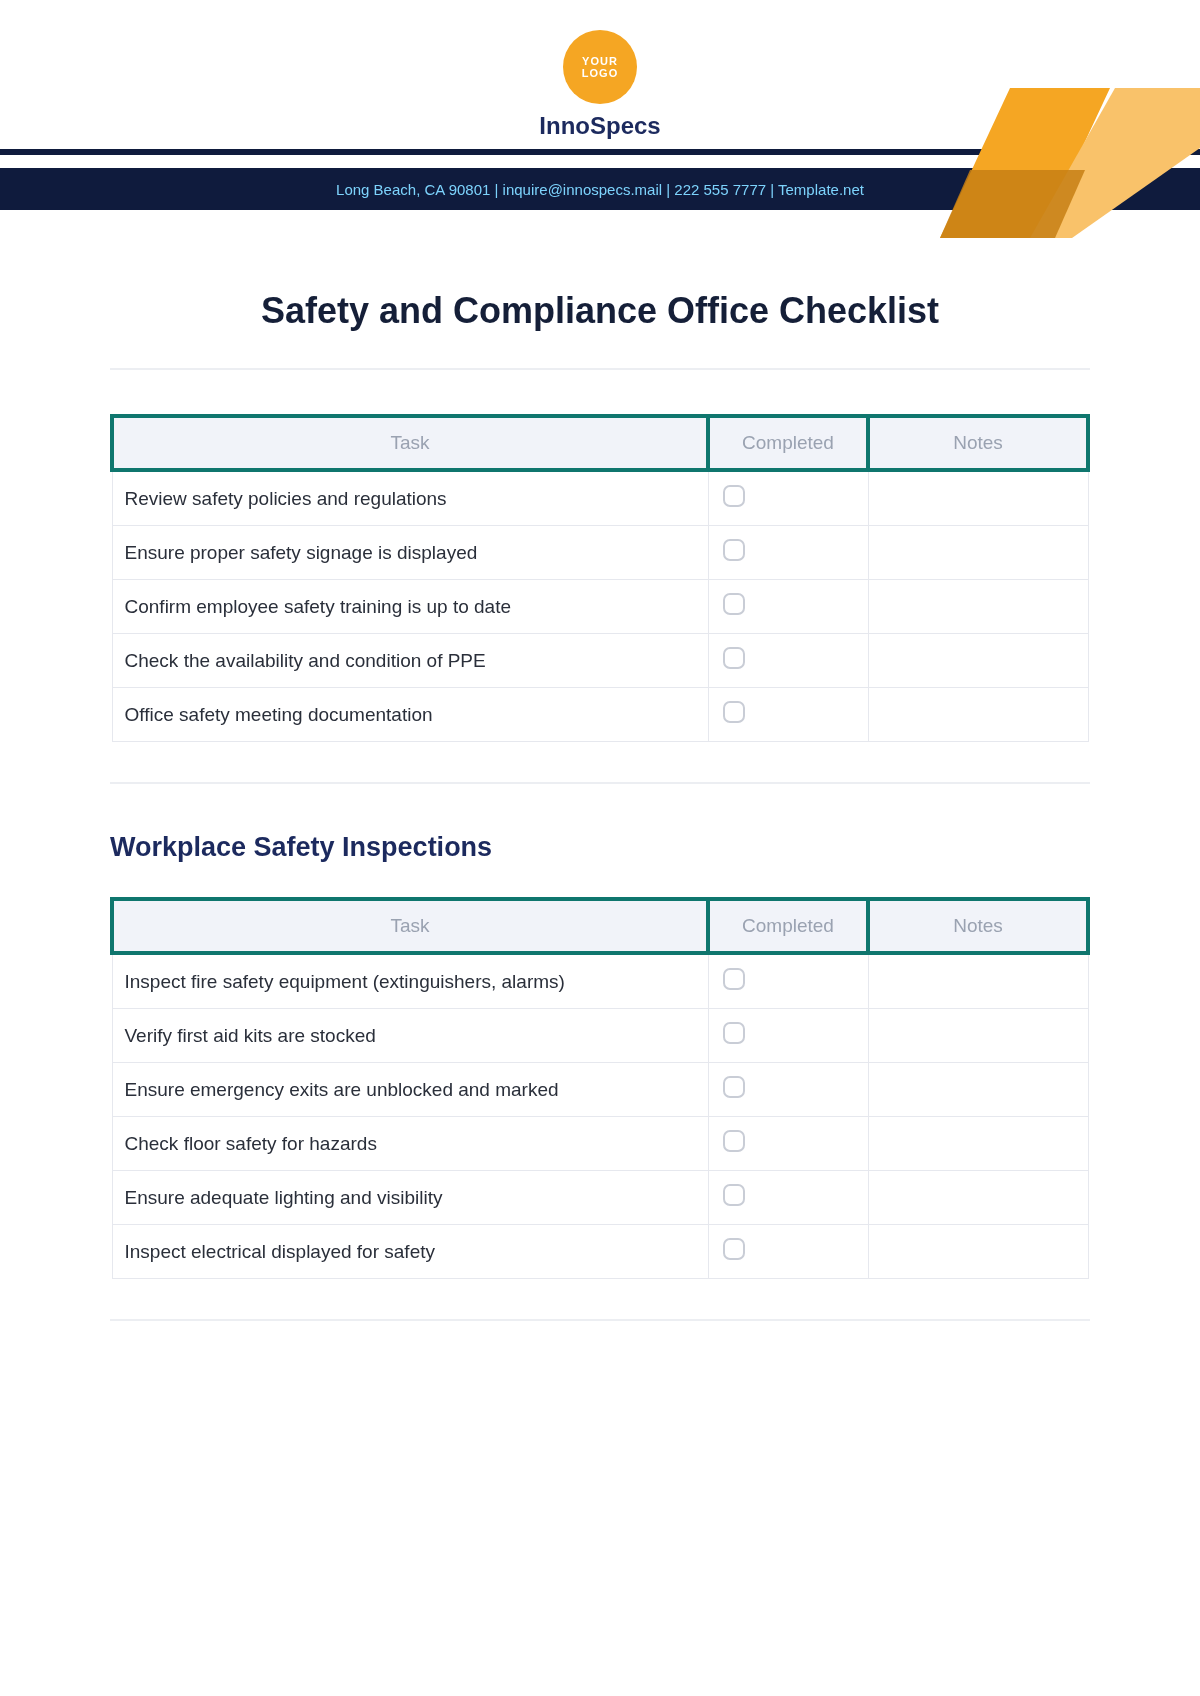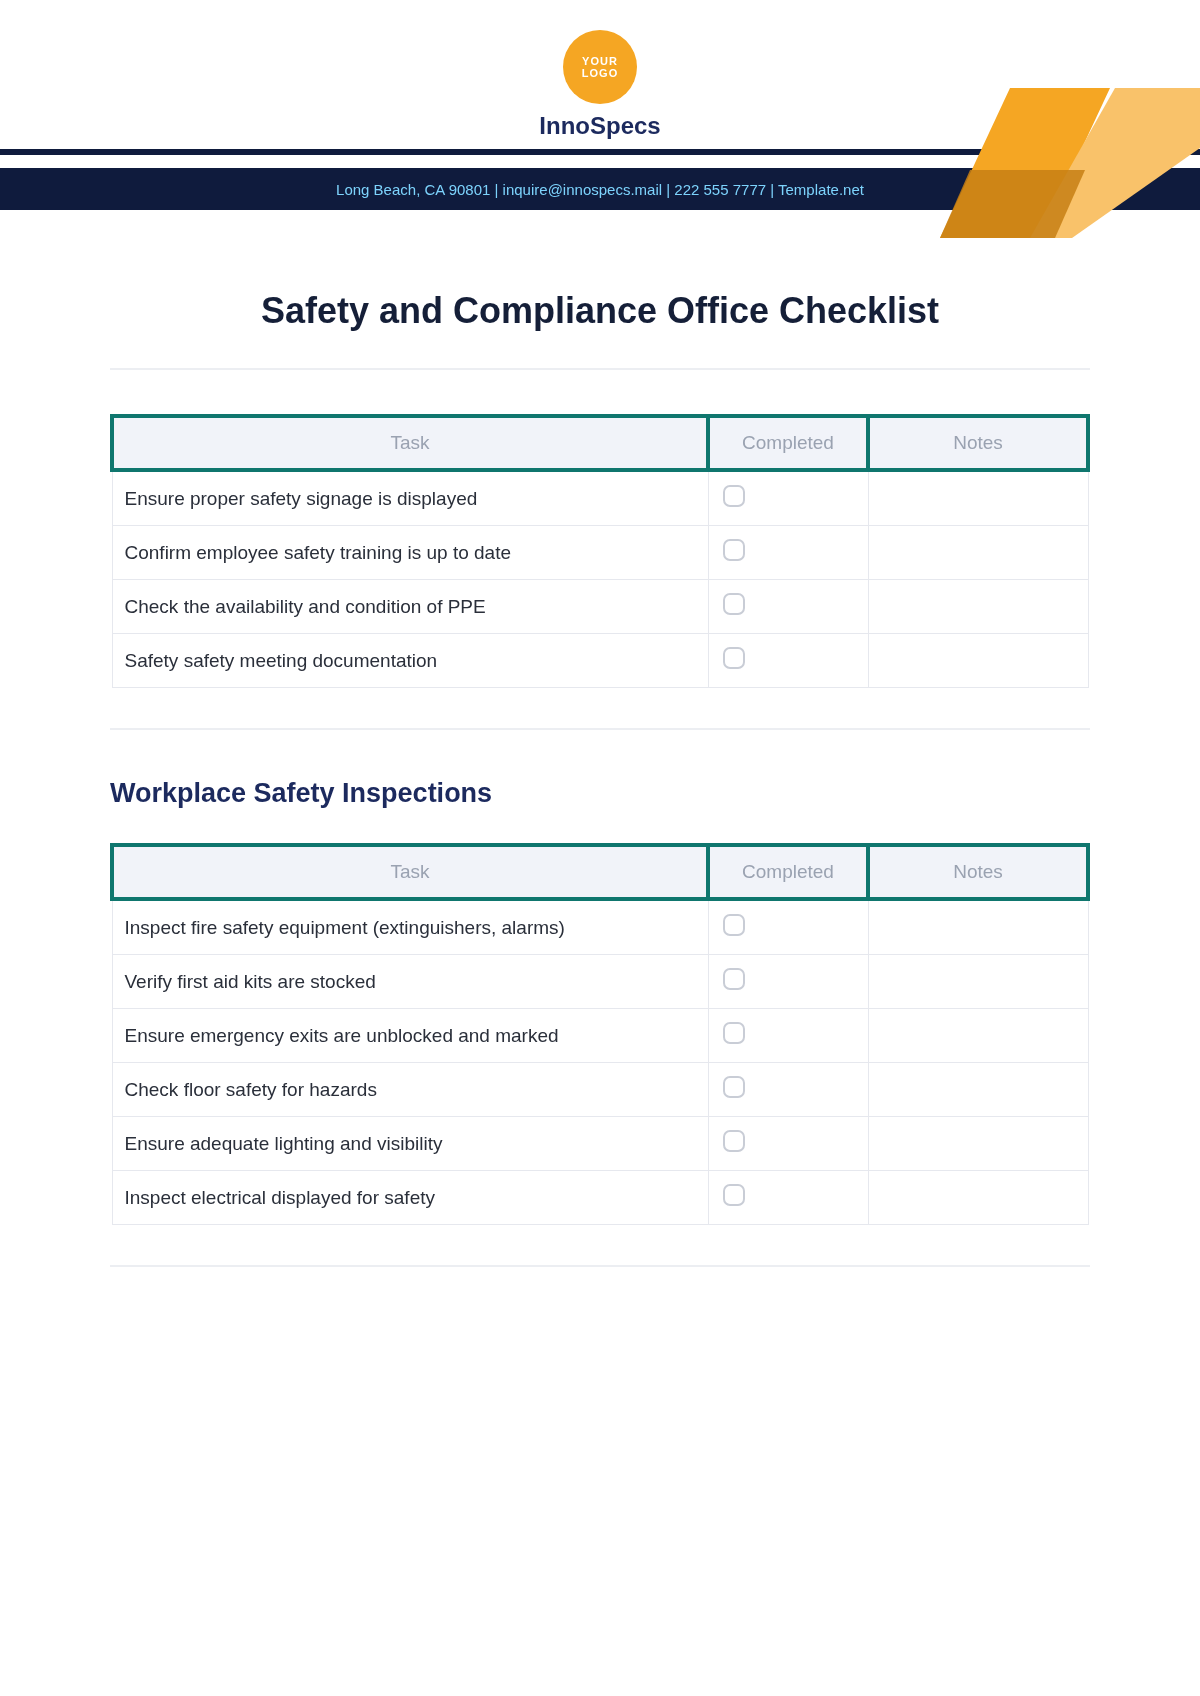--- a/index.html
+++ b/index.html
@@ -161,36 +161,41 @@
       <table class="checklist">
         <thead>
           <tr>
             <th>Task</th>
             <th style="width: 160px;">Completed</th>
             <th style="width: 220px;">Notes</th>
           </tr>
         </thead>
         <tbody>
           <tr>
+            <td class="task-cell">Review safety policies and regulations</td>
+            <td class="completed-cell"><span class="checkbox"></span></td>
+            <td class="notes-cell"></td>
+          </tr>
+          <tr>
             <td class="task-cell">Ensure proper safety signage is displayed</td>
             <td class="completed-cell"><span class="checkbox"></span></td>
             <td class="notes-cell"></td>
           </tr>
           <tr>
             <td class="task-cell">Confirm employee safety training is up to date</td>
             <td class="completed-cell"><span class="checkbox"></span></td>
             <td class="notes-cell"></td>
           </tr>
           <tr>
             <td class="task-cell">Check the availability and condition of PPE</td>
             <td class="completed-cell"><span class="checkbox"></span></td>
             <td class="notes-cell"></td>
           </tr>
           <tr>
-            <td class="task-cell">Safety safety meeting documentation</td>
+            <td class="task-cell">Office safety meeting documentation</td>
             <td class="completed-cell"><span class="checkbox"></span></td>
             <td class="notes-cell"></td>
           </tr>
         </tbody>
       </table>
       <hr class="section-divider">
       <h2 class="section-title">Workplace Safety Inspections</h2>
       <table class="checklist">
         <thead>
           <tr>

